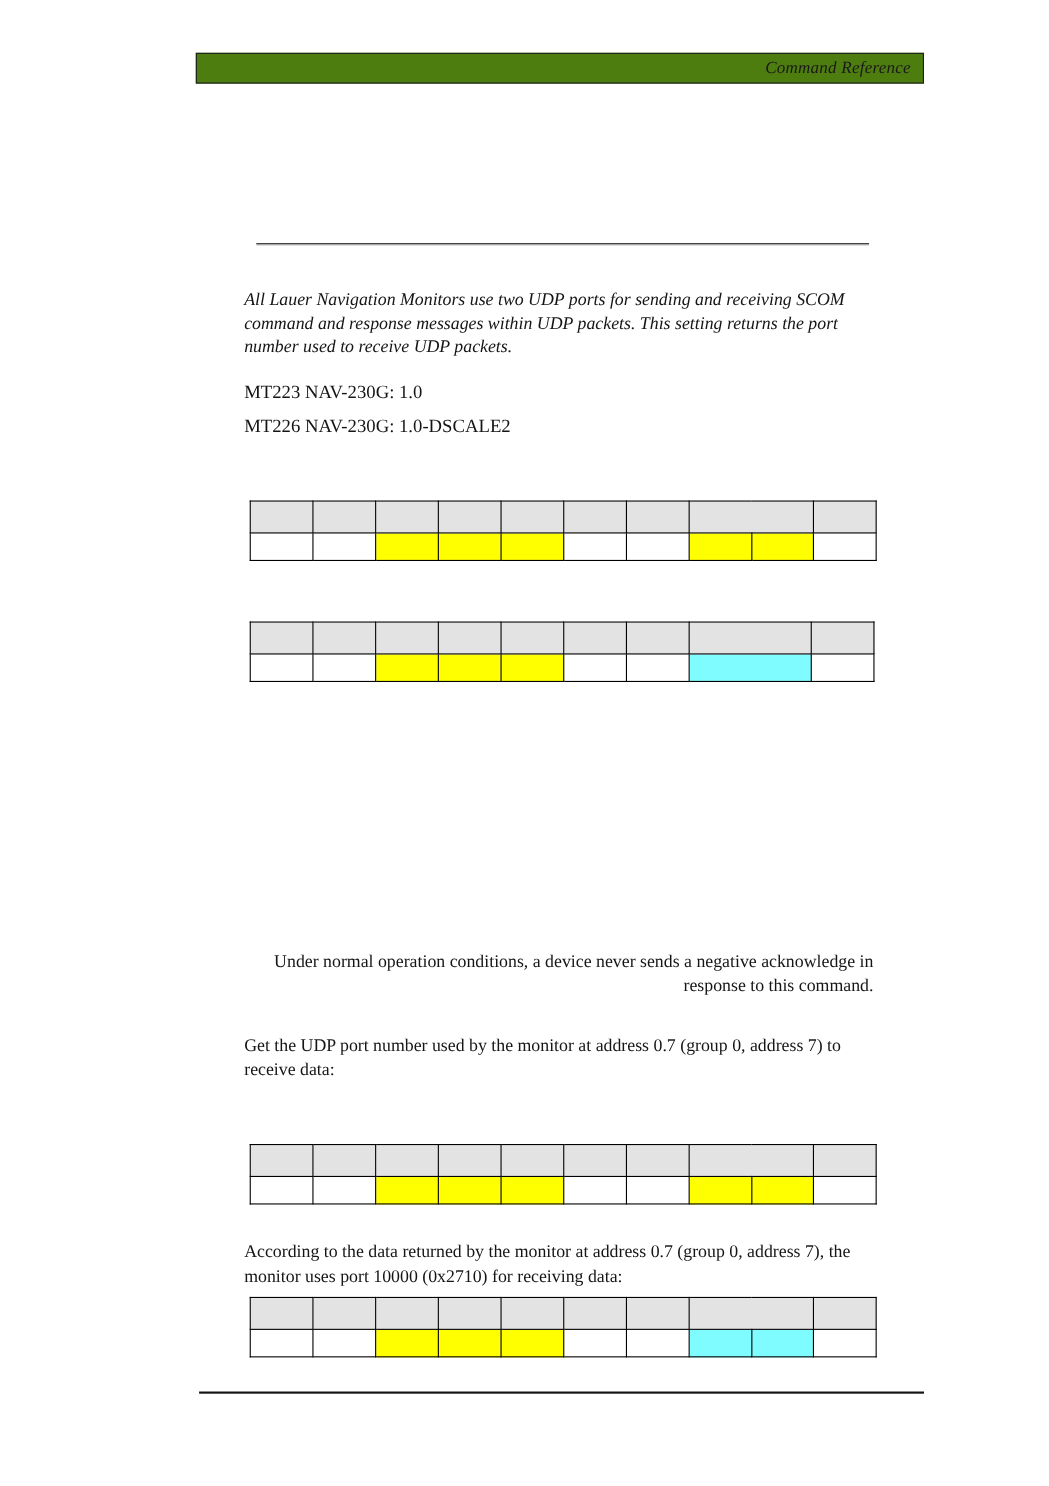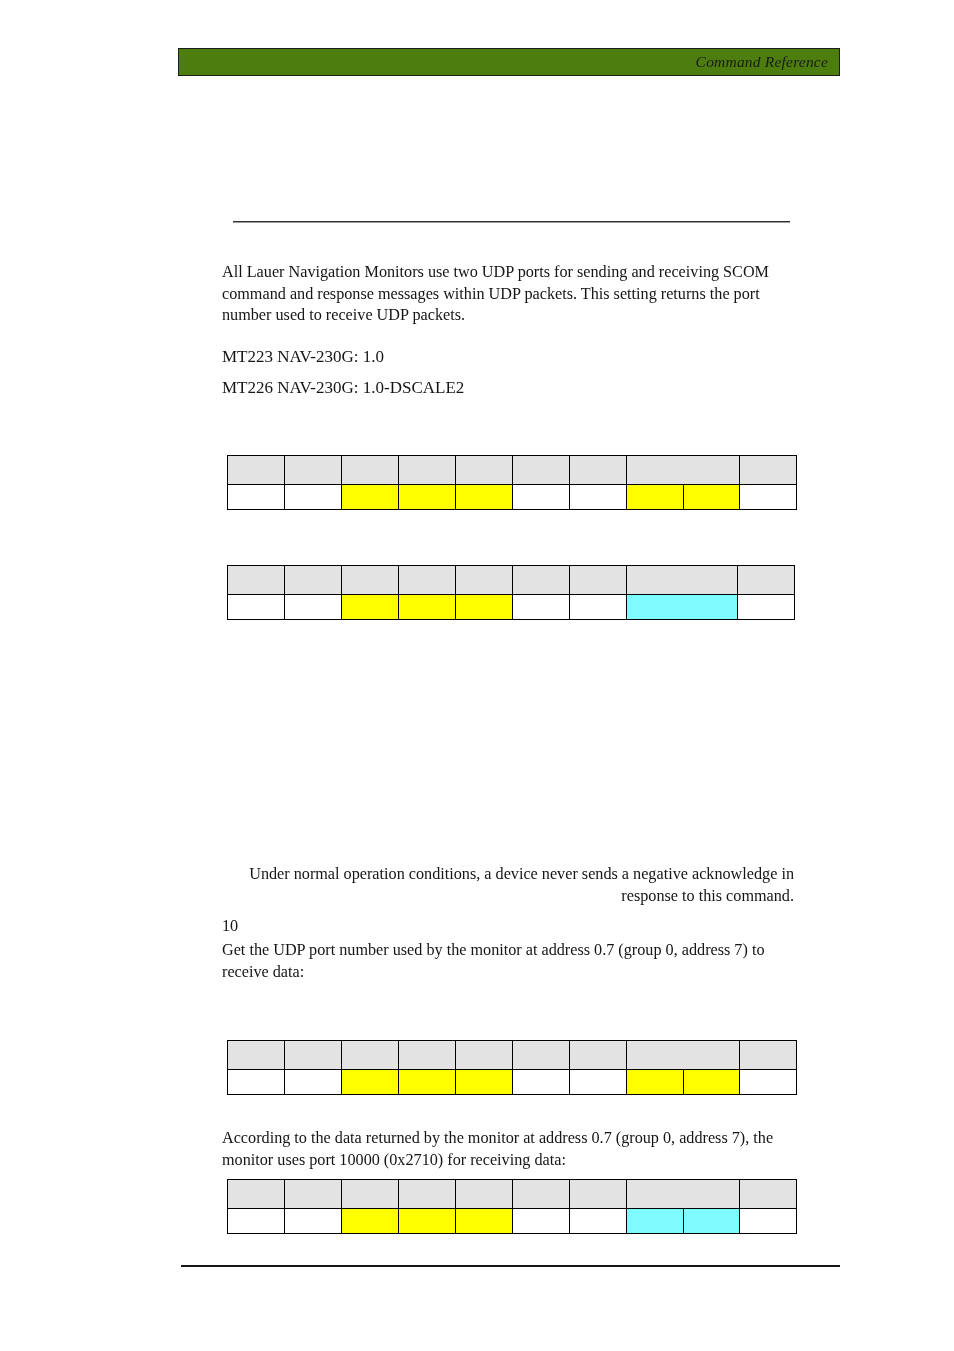--- a/index.html
+++ b/index.html
@@ -76,21 +76,21 @@
   
   .para {
     position: absolute;
     left: 222px;
     width: 572px;
     font-size: 16.2px;
     line-height: 21.5px;
     text-align: left;
     color: #151515;
   }
-  .para-intro  { top: 246px; }
+  .para-intro  { top: 246px; font-style: italic; }
   .para-nack   { top: 848px; text-align: right; }
   .para-count  { top: 916px; left: 222px; }
   .para-get    { top: 924px; }
   .para-accord { top: 1112px; }
 
   .verline {
     position: absolute;
     left: 222px;
     font-size: 17px;
     line-height: 21.5px;
@@ -192,21 +192,20 @@
         <td></td>
         <td></td>
         <td class="fill-cyan"></td>
         <td></td>
       </tr>
     </tbody>
   </table>
 
   <p class="para para-nack">Under normal operation conditions, a device never sends a negative acknowledge in response to this command.</p>
 
-  <div class="para para-count">10</div>
 
   <p class="para para-get">Get the UDP port number used by the monitor at address 0.7 (group 0, address 7) to receive data:</p>
 
   <table class="ftable tbl-3">
     <tbody>
       <tr class="hdr">
         <td style="width:56px"></td>
         <td style="width:56px"></td>
         <td style="width:56px"></td>
         <td style="width:56px"></td>

